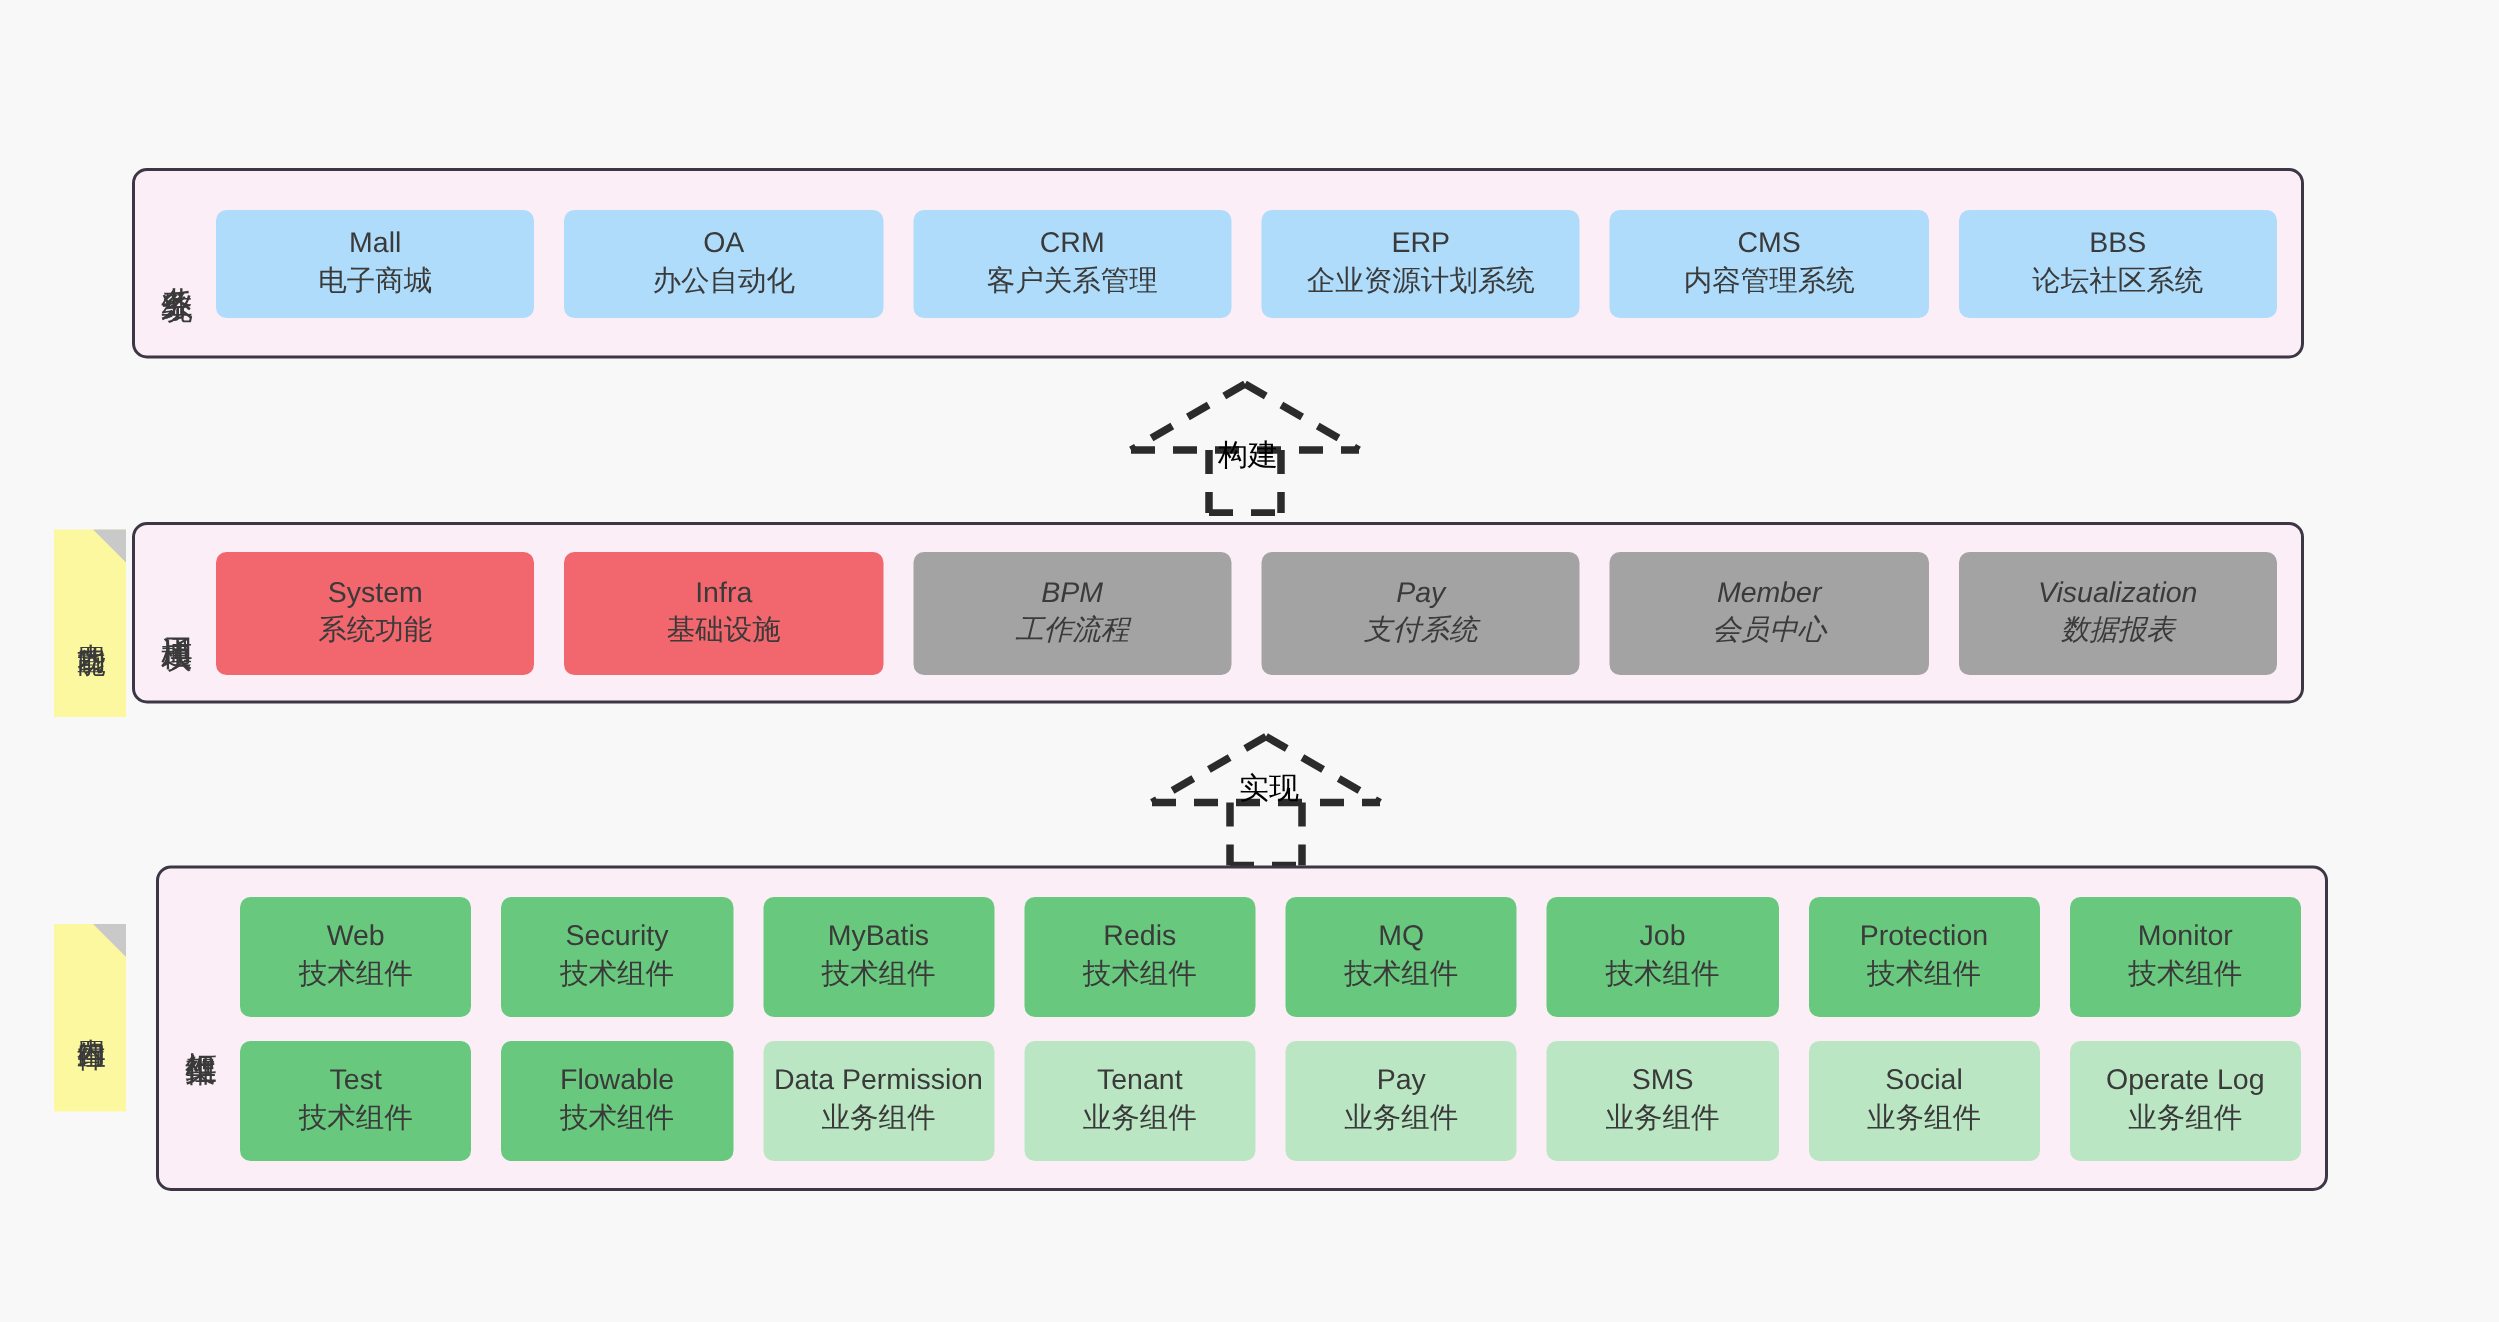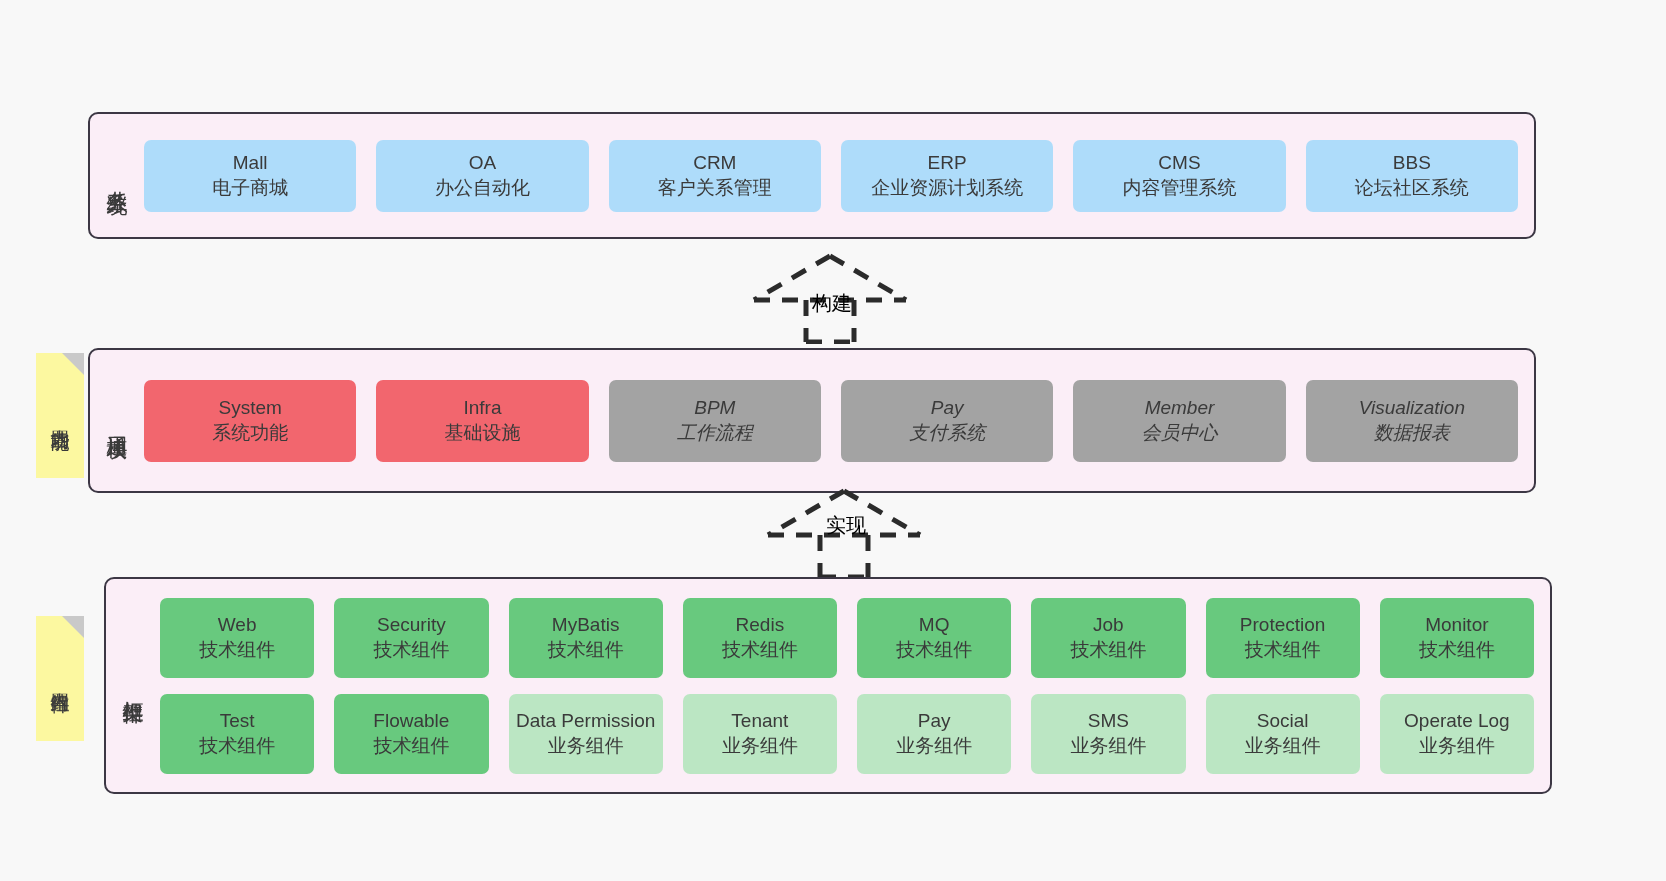--- a/index.html
+++ b/index.html
@@ -86,21 +86,21 @@
   .c-green       { background: #68c97e; }
   .c-lightgreen  { background: #bbe6c3; }
 
   
   #layer-business {
     left: 88px; top: 112px; width: 1448px; height: 127px;
   }
   #layer-business .layer-body .row { height: 72px; }
 
   #layer-common {
-    left: 88px; top: 348px; width: 1448px; height: 145px;
+    left: 88px; top: 348px; width: 1448px; height: 121px;
   }
   #layer-common .layer-body .row { height: 82px; }
 
   #layer-framework {
     left: 104px; top: 577px; width: 1448px; height: 217px;
   }
   #layer-framework .layer-body .row { height: 80px; }
 
   
   .note {

